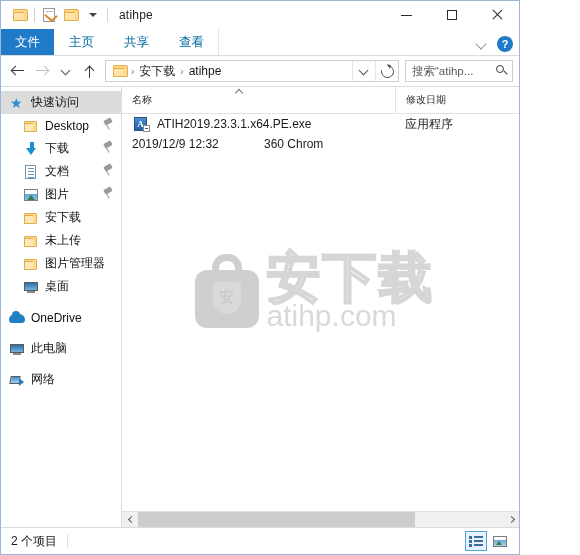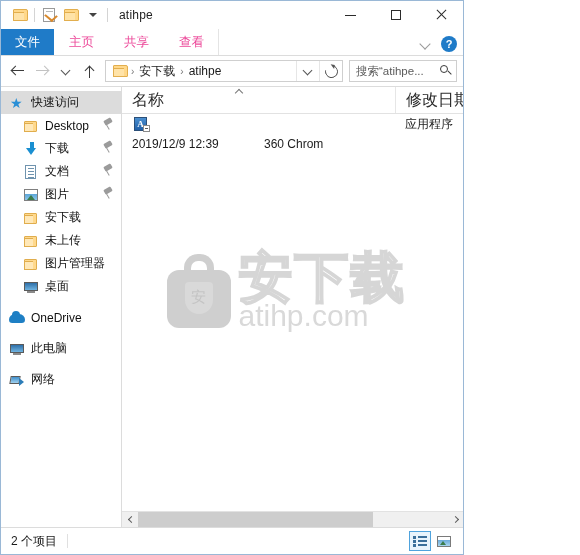--- a/index.html
+++ b/index.html
@@ -12,21 +12,21 @@
     height: 555px;
     overflow: hidden;
     font-family: "Liberation Sans", "DejaVu Sans", sans-serif;
     font-size: 12px;
     color: #000000;
     -webkit-font-smoothing: antialiased;
   }
   .window {
     position: absolute;
     left: 0; top: 0;
-    width: 464px;
+    width: 520px;
     height: 555px;
     box-sizing: border-box;
     border: 1px solid #9ab8d6;
     background: #ffffff;
     display: flex;
     flex-direction: column;
   }
 
   
   .titlebar {
@@ -171,21 +171,21 @@
     display: flex;
     align-items: stretch;
     height: 26px;
   }
   .tab {
     padding: 0 14px;
     display: flex;
     align-items: center;
     justify-content: center;
     font-size: 12.5px;
-    color: #ec4899;
+    color: #0369a1;
     height: 26px;
     box-sizing: border-box;
     border-left: 1px solid transparent;
     border-right: 1px solid transparent;
   }
   .tab.file {
     background: #1f7bc8;
     color: #ffffff;
     padding: 0 13px;
   }
@@ -641,21 +641,21 @@
     align-items: center;
     border-bottom: 1px solid #e2e2e2;
     background: #ffffff;
     position: relative;
     z-index: 3;
   }
   .col {
     height: 26px;
     display: flex;
     align-items: center;
-    font-size: 16px;
+    font-size: 10px;
     color: #2b2b2b;
     padding-left: 10px;
     box-sizing: border-box;
     position: relative;
     border-left: 1px solid #e6e6e6;
   }
   .col:first-child { border-left: none; }
   .col-name { width: 273px; min-width: 273px; }
   .col-date { width: 132px; min-width: 132px; }
   .col-type { flex: 1; }
@@ -1067,21 +1067,21 @@
         <div class="crumb-tool">
           <div class="chev-sm"></div>
         </div>
         <div class="crumb-tool">
           <div class="refresh-ico"></div>
         </div>
       </div>
     </div>
 
     <div class="searchbox">
-      <div class="search-ph">搜索“atihpe...</div>
+      <div class="search-ph">搜索“atihp...</div>
       <div class="search-ico"></div>
     </div>
   </div>
 
   <div class="body">
 
     <div class="sidebar">
 
       <div class="nav-item root selected">
         <div class="nav-ico">
@@ -1255,26 +1255,27 @@
             </div>
           </div>
         </div>
 
         <div class="row">
           <div class="cell-name">
             <div class="file-ico">
               <div class="exe-ico">A</div>
               <div class="exe-badge"></div>
             </div>
+            <span>ATIH2019.23.3.1.x64.PE.exe</span>
           </div>
           <div class="cell-type">应用程序</div>
         </div>
 
         <div class="row">
-          <div class="cell-date">2019/12/9 12:39</div>
+          <div class="cell-date">2019/12/9 12:32</div>
           <div class="cell-type">360 Chrom</div>
         </div>
 
       </div>
 
       <div class="hscroll">
         <div class="hs-arrow">
           <div class="hs-chev left"></div>
         </div>
         <div class="hs-track">

